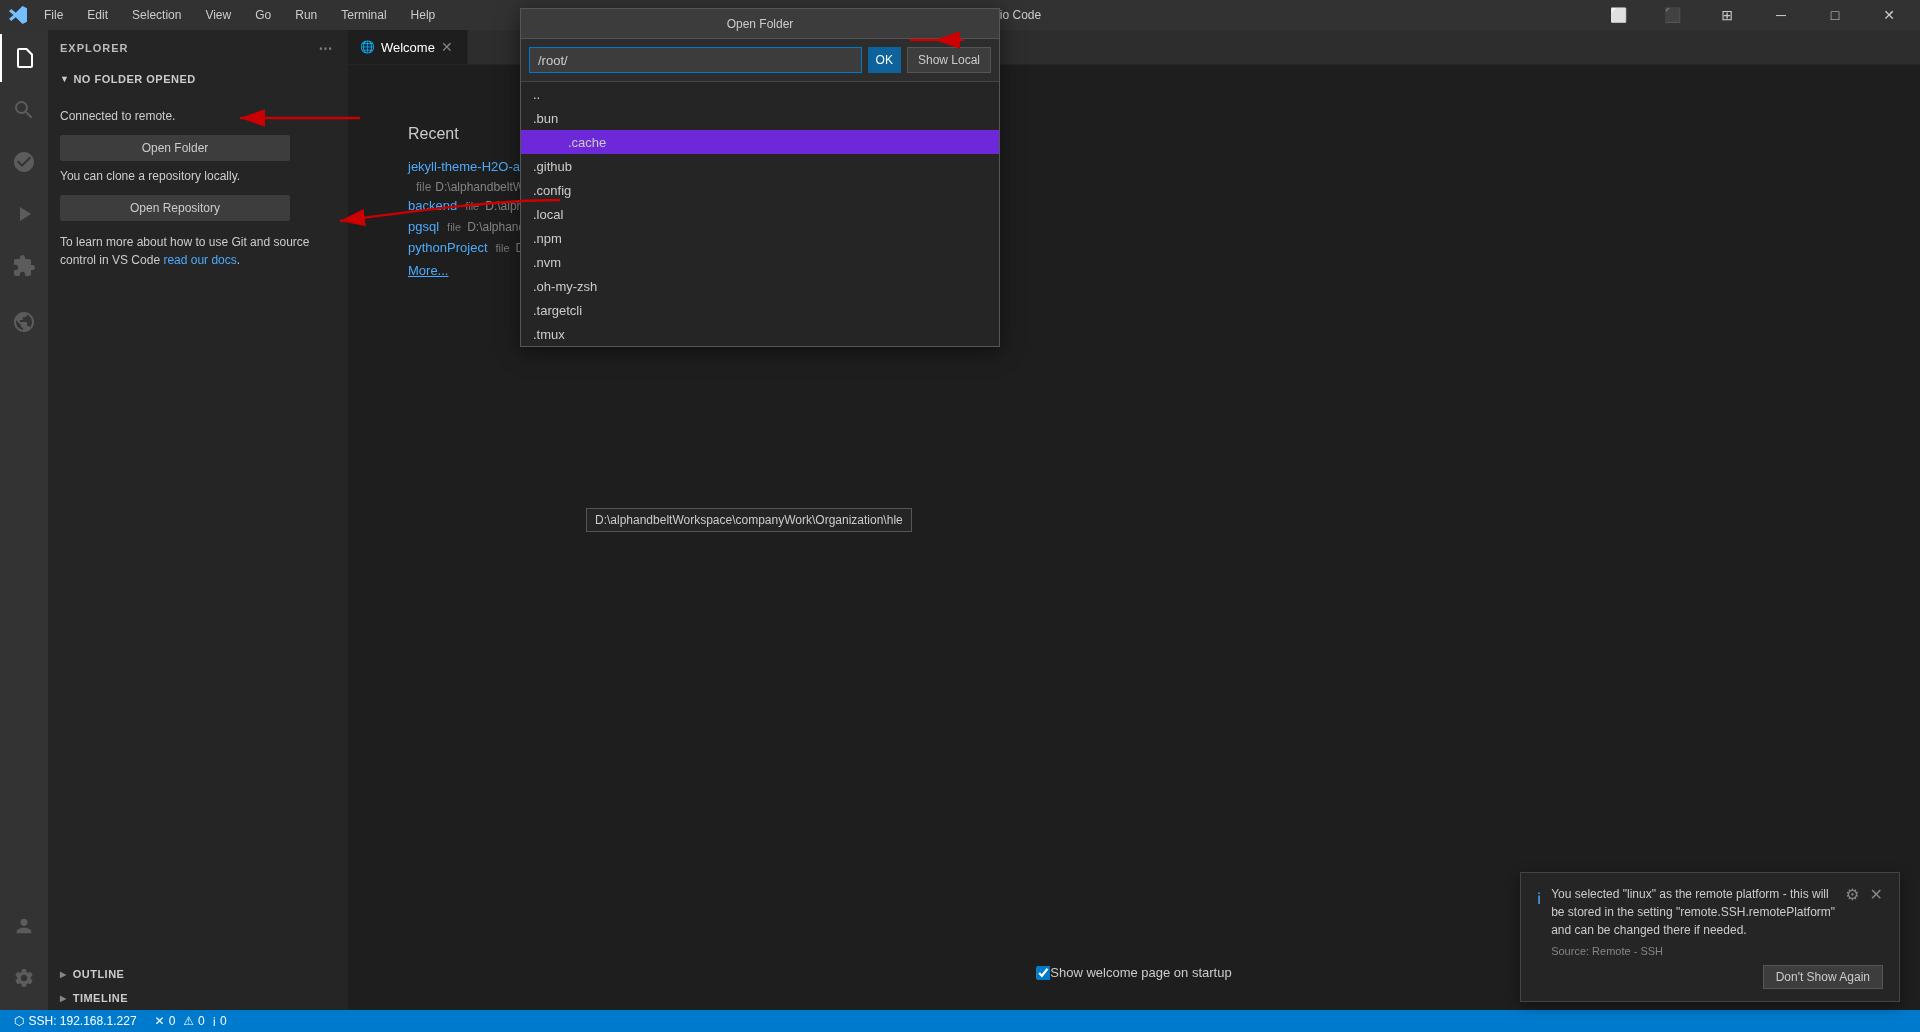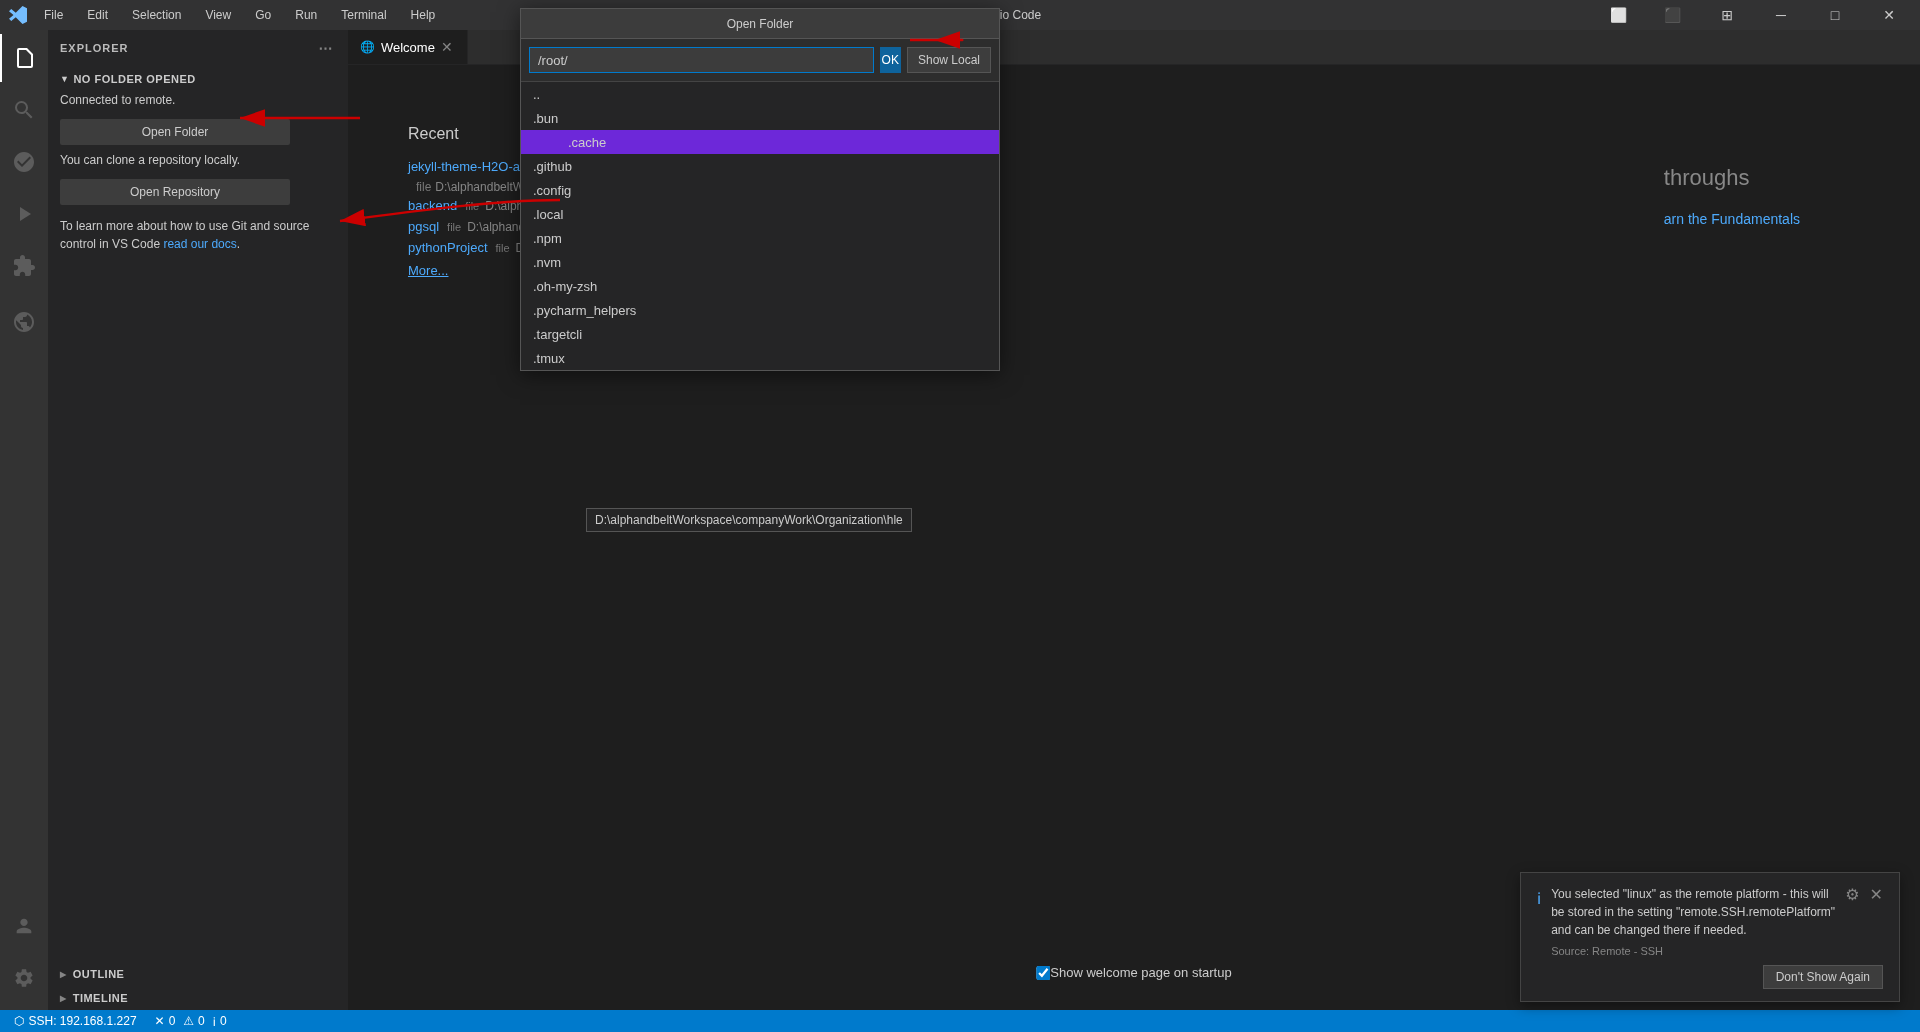--- a/index.html
+++ b/index.html
@@ -148,21 +148,21 @@
     }
     .sidebar-content {
       padding: 8px 12px;
       flex: 1;
     }
     .no-folder-label {
       font-size: 11px;
       font-weight: 700;
       letter-spacing: 0.5px;
       color: #cccccc;
-      margin-bottom: 8px;
+      margin-bottom: 24px;
       text-transform: uppercase;
       display: flex;
       align-items: center;
       gap: 4px;
     }
     .no-folder-label::before {
       content: '▼';
       font-size: 9px;
       color: #cccccc;
     }
@@ -382,21 +382,21 @@
       height: 26px;
       background: #3c3c3c;
       border: 1px solid #007acc;
       color: #cccccc;
       font-size: 13px;
       padding: 0 8px;
       outline: none;
     }
     .dialog-ok-btn {
       height: 26px;
-      padding: 0 2px;
+      padding: 0 8px;
       background: #0e639c;
       border: none;
       color: white;
       font-size: 12px;
       cursor: pointer;
     }
     .dialog-show-local-btn {
       height: 26px;
       padding: 0 10px;
       background: #3d3d3d;
@@ -626,24 +626,20 @@
     <div class="tab-bar">
       <div class="tab active">
         <span class="tab-icon">🌐</span>
         <span>Welcome</span>
         <span class="tab-close">✕</span>
       </div>
     </div>
 
     <div style="position: relative; flex: 1;">
 
-      <div class="right-panel-text">
-        <div style="font-size: 22px; color: #888;">throughs</div>
-        <div style="font-size: 14px; color: #4daafc; margin-top: 20px;">arn the Fundamentals</div>
-      </div>
 
       <div style="position: absolute; top: 60px; left: 60px;">
         <div class="recent-title">Recent</div>
 
         <div class="recent-item">
           <a href="#" class="recent-link">jekyll-theme-H2O-ac-1.3.4</a>
           <span class="recent-badge">[SSH: 192.168.100.21]</span>
           <span style="color: #666; font-size: 12px;">~</span>
         </div>
         <div style="display: flex; align-items: center; margin-bottom: 4px; font-size: 12px; color: #858585; margin-left: 8px;">
@@ -709,21 +705,20 @@
     <div class="dialog-list">
       <div class="dialog-list-item">..</div>
       <div class="dialog-list-item">.bun</div>
       <div class="dialog-list-item highlighted">.cache</div>
       <div class="dialog-list-item">.github</div>
       <div class="dialog-list-item">.config</div>
       <div class="dialog-list-item">.local</div>
       <div class="dialog-list-item">.npm</div>
       <div class="dialog-list-item">.nvm</div>
       <div class="dialog-list-item">.oh-my-zsh</div>
-      <div class="dialog-list-item">.pycharm_helpers</div>
       <div class="dialog-list-item">.targetcli</div>
       <div class="dialog-list-item">.tmux</div>
 
     </div>
   </div>
 
   <div class="tooltip" style="top: 508px; left: 586px;">D:\alphandbeltWorkspace\companyWork\Organization\hle</div>
 
   <div class="notification">
     <div class="notification-body">

